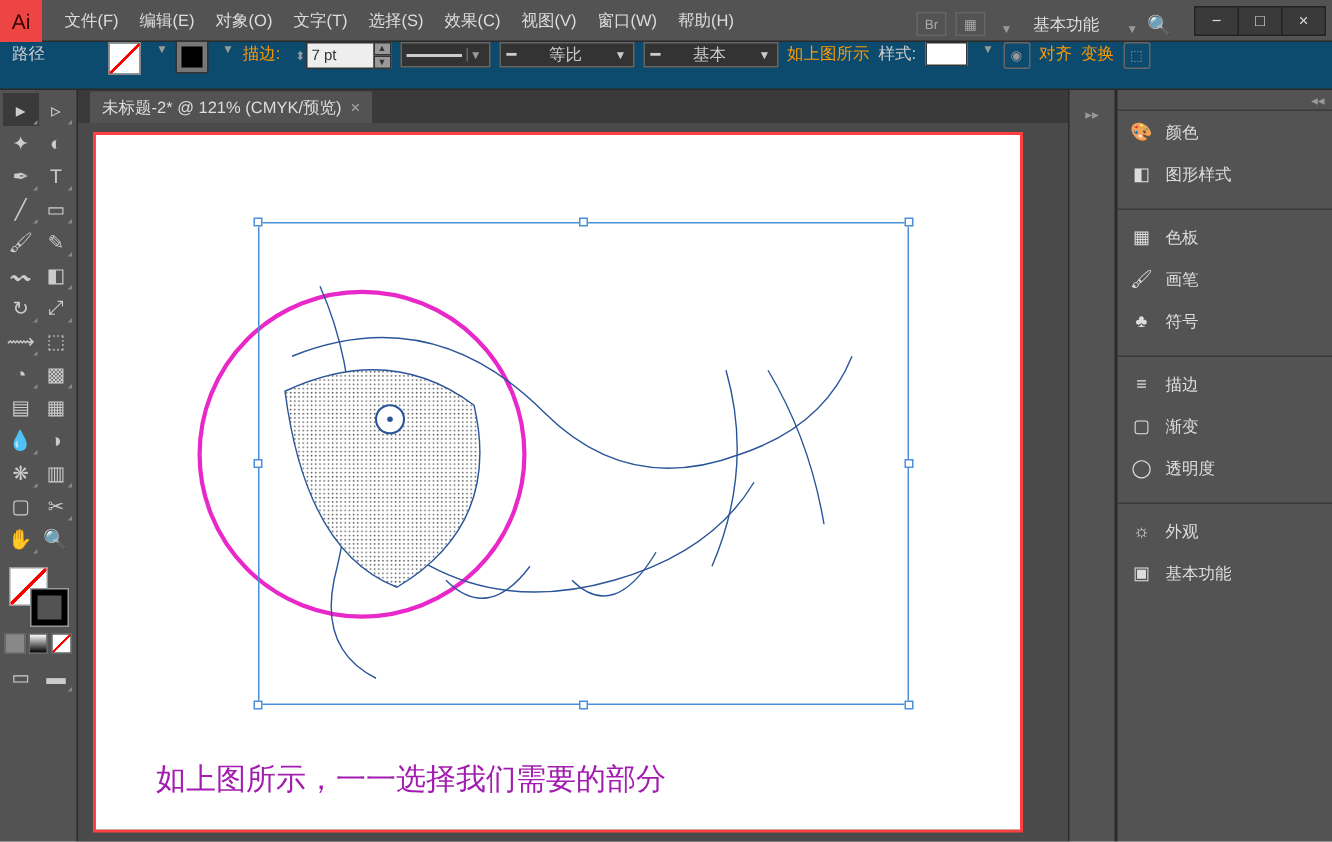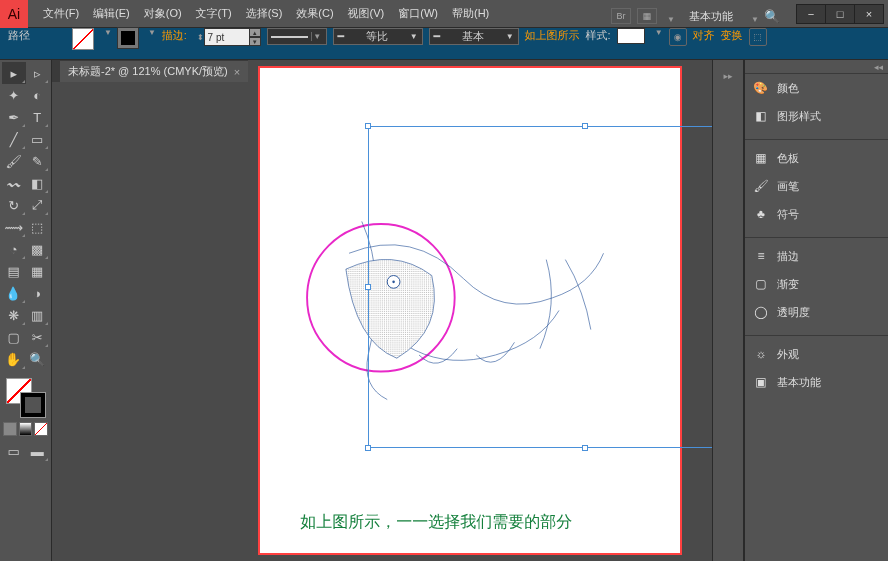--- a/index.html
+++ b/index.html
@@ -37,28 +37,28 @@
 .fillstroke{margin-top:6px;position:relative;height:42px}
 .fs-fill{position:absolute;left:4px;top:2px;width:26px;height:26px;background:#fff;border:1px solid #999}
 .fs-fill::after{content:'';position:absolute;inset:0;background:linear-gradient(135deg,transparent 46%,#f00 46%,#f00 54%,transparent 54%)}
 .fs-stroke{position:absolute;left:18px;top:16px;width:26px;height:26px;background:#000;border:1px solid #999}
 .fs-stroke::after{content:'';position:absolute;inset:4px;background:#535353}
 .colormode{display:flex;margin-top:4px}
 .cm{width:16px;height:14px;border:1px solid #666;margin:0 1px}
 .cm1{background:#888}
 .cm2{background:linear-gradient(#fff,#000)}
 .cm3{background:linear-gradient(135deg,#fff 46%,#f00 46%,#f00 54%,#fff 54%)}
-.docarea{flex:1;display:flex;background:#4a4a4a}
+.docarea{flex:1;display:flex;flex-direction:column;background:#4a4a4a}
 .tabbar{height:22px;background:#3a3a3a;display:flex;align-items:flex-end;padding-left:8px}
 .doctab{background:#535353;color:#ddd;padding:3px 8px;font-size:11px;border-radius:0;display:flex;align-items:center;gap:6px}
 .tab-close{color:#aaa;font-size:11px;cursor:default}
 .canvas-wrap{flex:1;background:#4a4a4a;padding:8px;position:relative;overflow:hidden}
 .canvas-border{position:absolute;inset:6px 30px 6px 10px;border:2px solid #ff4040}
 .canvas{position:absolute;inset:8px 32px 8px 12px;background:#fff}
-.caption{position:absolute;bottom:20px;left:40px;color:#15803d;font-size:16px;font-family:Liberation Serif, serif}
+.caption{position:absolute;bottom:20px;left:40px;color:#a21caf;font-size:20px;font-family:Liberation Serif, serif}
 .sel-box{position:absolute;border:1px solid #4a90d9}
 .sel-handle{position:absolute;width:6px;height:6px;background:#fff;border:1px solid #4a90d9}
 .panelstrip{width:32px;background:#535353;border-left:1px solid #2a2a2a;border-right:1px solid #2a2a2a;display:flex;flex-direction:column;align-items:center;padding-top:6px;gap:3px}
 .strip-toggle{width:14px;height:20px;display:flex;align-items:center;justify-content:center;color:#999;font-size:9px}
 .panels{width:144px;background:#535353;display:flex;flex-direction:column;border-left:1px solid #2a2a2a}
 .panel-toggle{height:14px;display:flex;align-items:center;justify-content:flex-end;padding-right:5px;color:#999;font-size:9px;border-bottom:1px solid #3a3a3a}
 .panel-item{height:28px;display:flex;align-items:center;padding:0 8px;gap:8px;color:#ddd;cursor:default}
 .panel-icn{width:16px;height:16px;display:flex;align-items:center;justify-content:center;font-size:12px}
 .panel-sep{height:10px;border-bottom:1px solid #3a3a3a;margin-bottom:4px}
 svg.artwork{position:absolute;inset:0;width:100%;height:100%}

